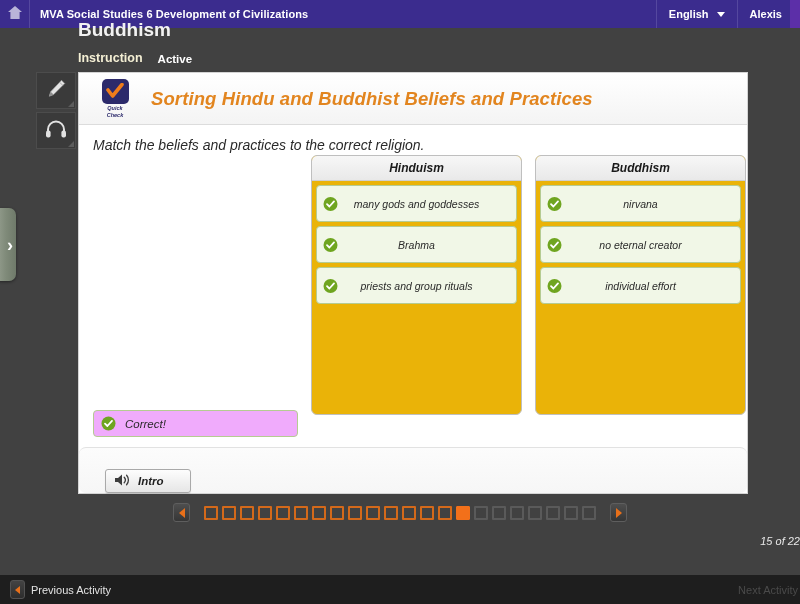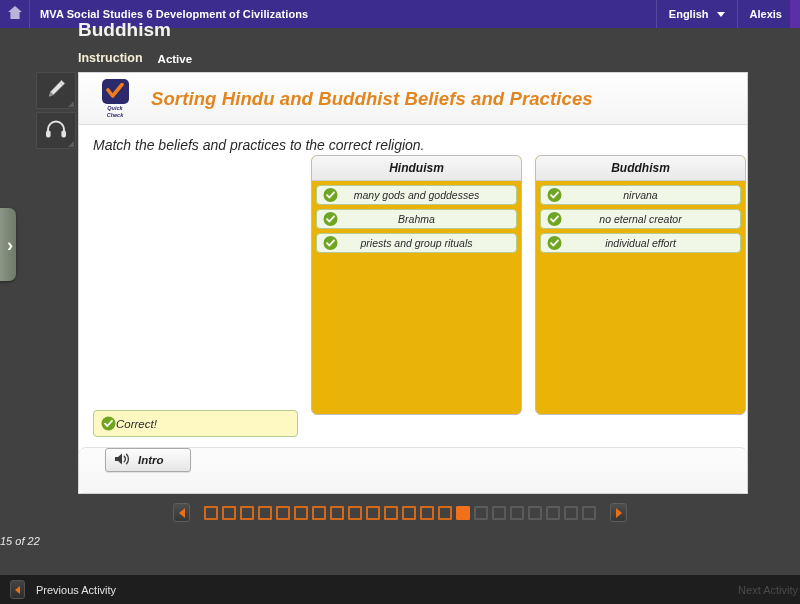--- a/index.html
+++ b/index.html
@@ -100,43 +100,43 @@
     border: 1px solid #bfbfbf; border-radius: 6px; overflow: hidden;
   }
   .column-header {
     height: 25px; background: linear-gradient(180deg,#f7f7f7 0%,#e9e9e9 100%);
     border-bottom: 1px solid #cfcfcf;
     display: flex; align-items: center; justify-content: center;
     font-size: 12px; font-weight: bold; color: #1a1a1a;
   }
   .column-items { padding: 4px 4px 0 4px; }
   .sort-item {
-    position: relative; height: 20px; margin-bottom: 4px;
+    position: relative; height: 37px; margin-bottom: 4px;
     background: #f1f7e7; border: 1px solid #b5cb92; border-radius: 4px;
     display: flex; align-items: center; justify-content: center;
     font-size: 10.5px; color: #2a2a2a;
   }
   .sort-item-check { position: absolute; left: 6px; top: 50%; transform: translateY(-50%); }
 
   
   .check-circle { display: block; }
 
   
   .feedback {
     position: absolute; left: 14px; bottom: 10px; width: 205px; height: 27px;
-    background: #fef9c3; border: 1px solid #b5cb92; border-radius: 4px;
-    display: flex; align-items: center; padding-left: 7px; 
+    background: #f0abfc; border: 1px solid #b5cb92; border-radius: 4px;
+    display: flex; align-items: center; padding-left: 7px; gap: 9px;
     font-size: 11.5px; color: #2a2a2a;
   }
 
   
   .panel-footer {
     height: 46px; border-top: 1px solid #e2e2e2;
     background: linear-gradient(180deg,#fcfcfc 0%,#f6f6f6 100%);
-    display: flex; align-items: flex-start; padding-left: 26px; border-radius: 7px;
+    display: flex; align-items: flex-end; padding-left: 26px; border-radius: 7px;
   }
   .intro-btn {
     height: 24px; min-width: 86px; padding: 0 12px 0 8px;
     background: linear-gradient(180deg,#fdfdfd 0%,#e6e6e6 100%);
     border: 1px solid #a9a9a9; border-radius: 3px;
     display: flex; align-items: center; gap: 7px;
     font-size: 11.5px; font-weight: bold; color: #1f1f1f;
     box-shadow: 0 1px 1px rgba(0,0,0,.1);
   }
 
@@ -149,29 +149,29 @@
     border: 1px solid #5e5e5e; display: flex; align-items: center; justify-content: center;
   }
   .tri-left { width:0;height:0;border-top:5px solid transparent;border-bottom:5px solid transparent;border-right:6px solid #e8701a; }
   .tri-right { width:0;height:0;border-top:5px solid transparent;border-bottom:5px solid transparent;border-left:6px solid #e8701a; }
   .pager-dots { display: flex; gap: 4px; margin: 0 9px; }
   .dot { width: 14px; height: 14px; border-radius: 1px; }
   .dot.done { border: 2px solid #d4691a; background: transparent; }
   .dot.current { background: #f2701a; border: 1px solid #f2701a; }
   .dot.todo { border: 2px solid #5a5a5a; background: transparent; }
   .pager-count {
-    text-align: left; color: #e9e9e9; font-size: 11px; font-style: italic; padding-top: 10px;
+    text-align: right; color: #e9e9e9; font-size: 11px; font-style: italic; padding-top: 10px;
   }
 
   
   .bottombar {
     position: absolute; left: 0; bottom: 0; width: 800px; height: 29px;
     background: #1e1e1e; display: flex; align-items: center;
   }
-  .bb-prev { display: flex; align-items: center; gap: 11px; padding-left: 10px; }
+  .bb-prev { display: flex; align-items: center; gap: 6px; padding-left: 10px; }
   .bb-arrow-box {
     width: 15px; height: 19px; border-radius: 3px;
     background: linear-gradient(180deg,#434343 0%,#2d2d2d 100%);
     border: 1px solid #525252; display: flex; align-items: center; justify-content: center;
   }
   .bb-tri-left { width:0;height:0;border-top:4px solid transparent;border-bottom:4px solid transparent;border-right:5px solid #e8701a; }
   .bb-label { color: #e2e2e2; font-size: 11px; }
   .bb-spacer { flex: 1; }
   .bb-next-label { color: #4a4a4a; font-size: 11px; padding-right: 2px; white-space: nowrap; }
 </style>

